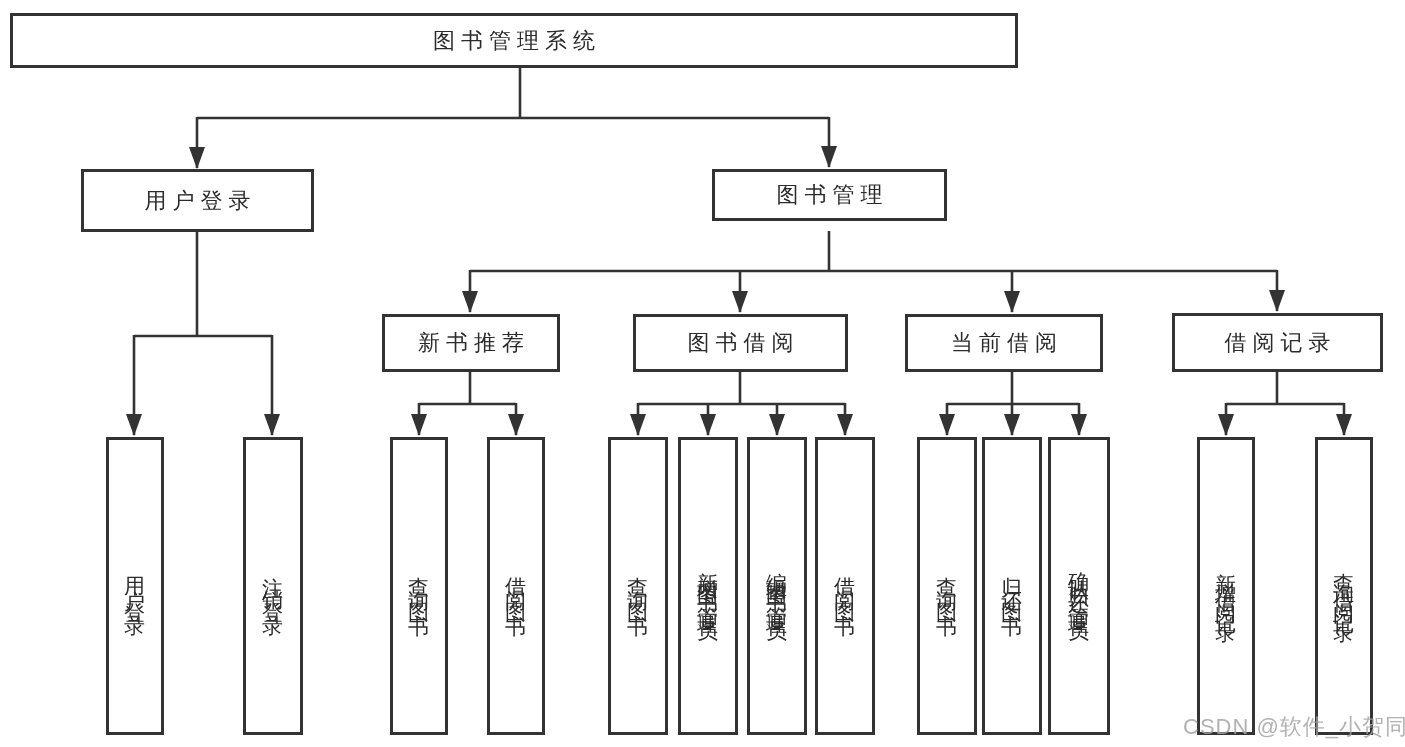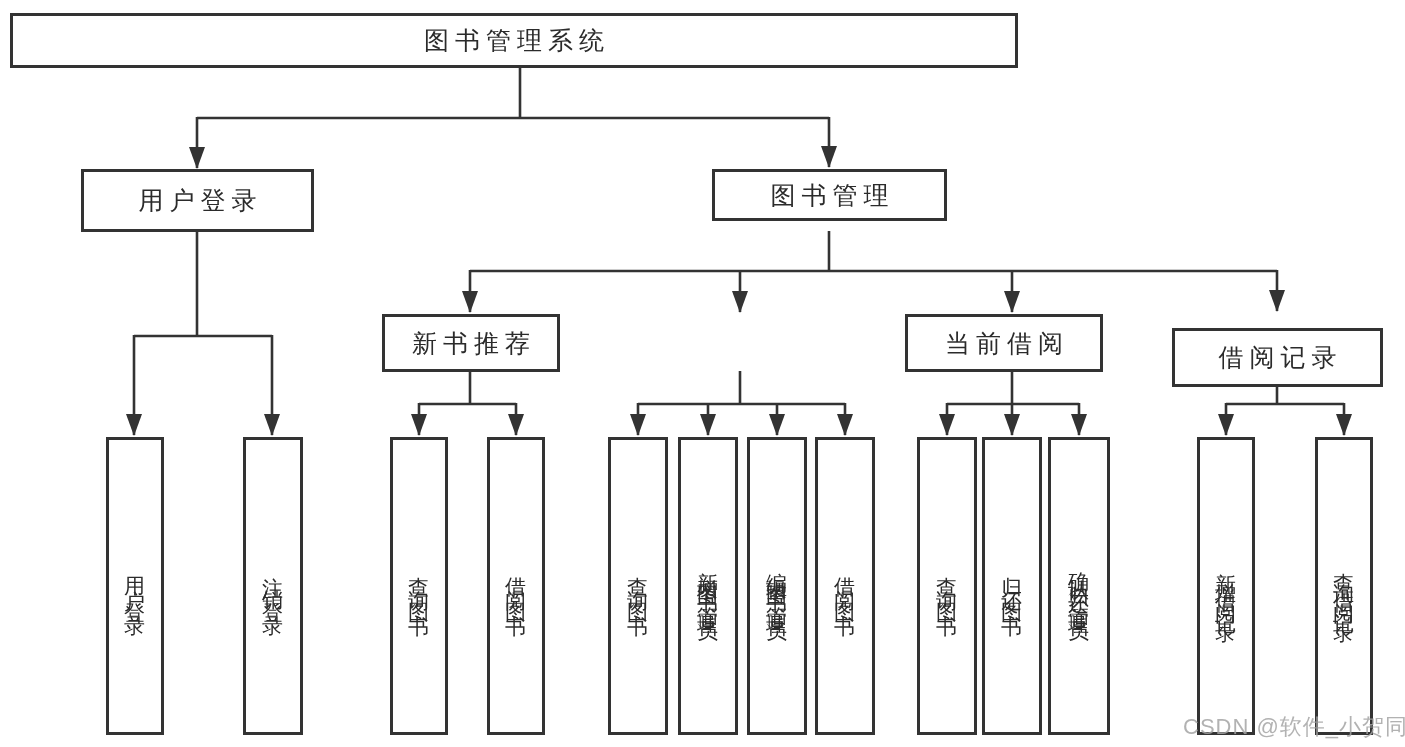--- a/index.html
+++ b/index.html
@@ -10,21 +10,21 @@
     font-family:"Liberation Sans","DejaVu Sans",sans-serif;
     overflow:hidden;
   }
   svg.wires{position:absolute;left:0;top:0;width:1405px;height:747px;}
   .node{
     position:absolute;
     box-sizing:border-box;
     background:#fff;
     border:3px solid #333;
     display:flex;align-items:center;justify-content:center;
-    font-size:25px;letter-spacing:6px;
+    font-size:22px;letter-spacing:6px;
     color:#2b2b2b;
     white-space:nowrap;
     text-indent:6px; 
   }
   .vnode{
     position:absolute;
     box-sizing:border-box;
     background:#fff;
     border:3px solid #333;
     display:flex;align-items:center;justify-content:center;
@@ -117,22 +117,23 @@
       </g>
     </g>
   </svg>
 
   <div class="node" style="left:10px;top:13px;width:1008px;height:55px;">图书管理系统</div>
 
   <div class="node" style="left:81px;top:169px;width:233px;height:63px;">用户登录</div>
   <div class="node" style="left:712px;top:169px;width:235px;height:52px;">图书管理</div>
 
   <div class="node" style="left:382px;top:314px;width:178px;height:58px;">新书推荐</div>
+  <div class="node" style="left:633px;top:314px;width:215px;height:58px;">图书借阅</div>
   <div class="node" style="left:905px;top:314px;width:198px;height:58px;">当前借阅</div>
-  <div class="node" style="left:1172px;top:313px;width:211px;height:59px;margin-top:15px;">借阅记录</div>
+  <div class="node" style="left:1172px;top:313px;width:211px;height:59px;">借阅记录</div>
 
   <div class="vnode v4" style="left:106px;top:437px;width:58px;height:298px;">
     <span>用户登录</span>
   </div>
   <div class="vnode v4" style="left:243px;top:437px;width:60px;height:298px;">
     <span>注销登录</span>
   </div>
 
   <div class="vnode v4" style="left:390px;top:437px;width:58px;height:298px;">
     <span>查询图书</span>

